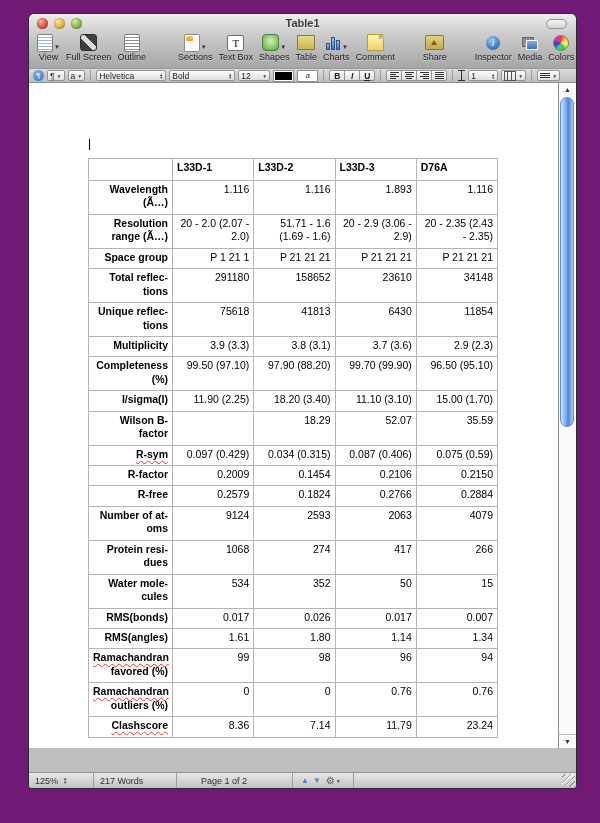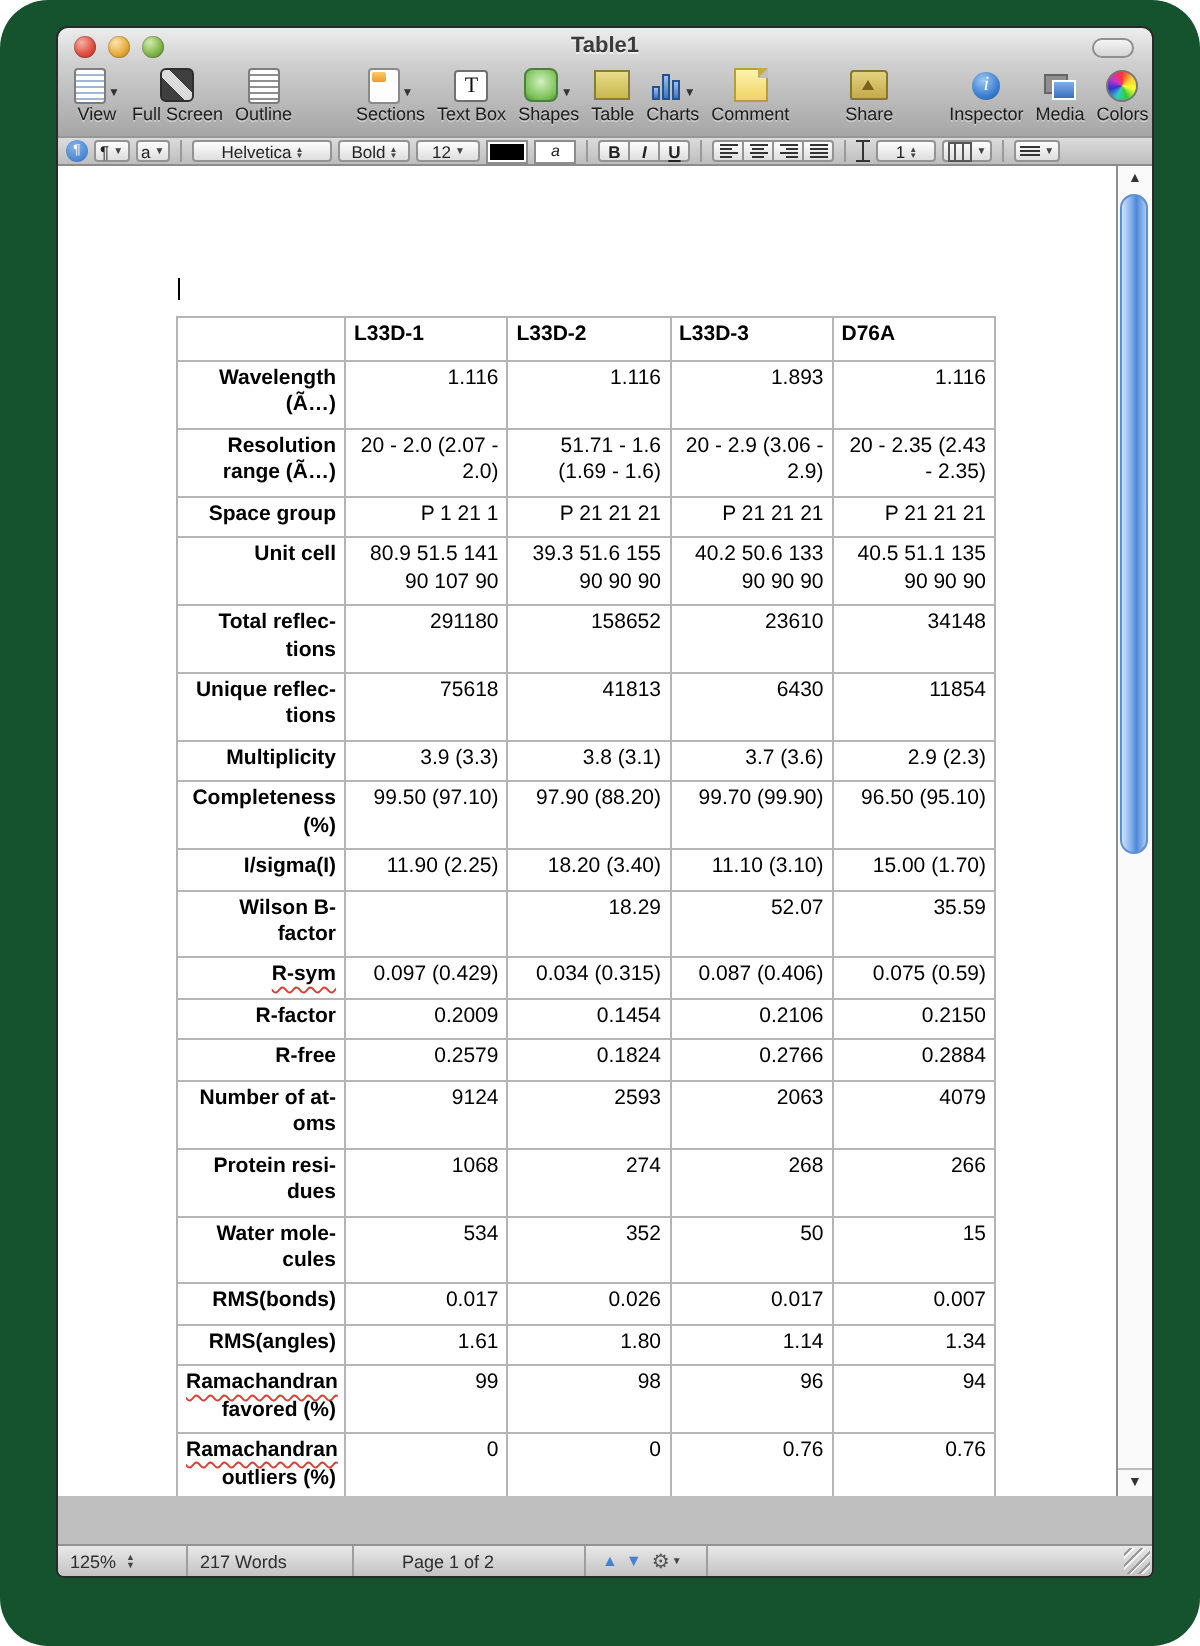--- a/index.html
+++ b/index.html
@@ -1,17 +1,17 @@
 <!DOCTYPE html>
 <html><head>
 <meta charset="utf-8">
 <style>
   html,body{margin:0;padding:0;}
   body{font-family:"Liberation Sans", sans-serif; -webkit-font-smoothing:antialiased;}
-  .screen{position:relative;width:600px;height:823px;background:#14532d;overflow:hidden;border-radius:24px;}
+  .screen{position:relative;width:600px;height:823px;background:#701a75;overflow:hidden;}
   .window{position:absolute;left:28px;top:13px;width:549px;height:776px;background:#bfbfbf;
           border:1px solid #2a2a2a;border-radius:6px 6px 4px 4px;box-sizing:border-box;
           display:flex;flex-direction:column;overflow:hidden;}
 
   
   .titlebar{height:18px;flex:0 0 18px;background:linear-gradient(#ededed,#cfcfcf);
             display:flex;align-items:center;position:relative;border-radius:5px 5px 0 0;}
   .lights{display:flex;gap:6px;margin-left:8px;}
   .light{width:11px;height:11px;border-radius:50%;box-shadow:inset 0 0 1px rgba(0,0,0,.5);}
   .light.red{background:radial-gradient(circle at 35% 30%,#f7b0a6,#df5042 55%,#a92f22);}
@@ -72,21 +72,21 @@
   .formatbar{height:15px;flex:0 0 15px;background:linear-gradient(#dcdcdc,#bdbdbd);
       border-top:1px solid #979797;border-bottom:1px solid #8b8b8b;
       display:flex;align-items:center;padding:0 4px;gap:3px;box-sizing:border-box;font-size:8.5px;color:#222;}
   .fb-sep{width:1px;height:11px;background:#9a9a9a;margin:0 2px;}
   .fb-btn,.fb-combo{background:linear-gradient(#fdfdfd,#dedede);border:1px solid #939393;border-radius:2px;
       height:11px;display:flex;align-items:center;padding:0 2px;box-sizing:border-box;white-space:nowrap;}
   .fb-circle{width:11px;height:11px;border-radius:50%;background:radial-gradient(circle at 40% 30%,#86b4ea,#2f6fc8);
       color:#fff;font-size:7px;display:flex;align-items:center;justify-content:center;flex:0 0 auto;}
   .fb-stepper{display:flex;flex-direction:column;justify-content:center;line-height:3px;font-size:4px;color:#444;margin-left:2px;}
   .fb-dd{font-size:5px;color:#444;margin-left:2px;}
-  .fb-combo{justify-content:center;}
+  .fb-combo{justify-content:space-between;}
   .fb-well{width:19px;height:10px;border:1px solid #8d8d8d;box-shadow:inset 0 0 0 1px #fff;}
   .fb-well.black{background:#000;}
   .fb-well.achar{background:#fff;font-size:8px;display:flex;align-items:center;justify-content:center;font-style:italic;}
   .fb-seg{display:flex;}
   .fb-seg .fb-btn{border-radius:0;margin-left:-1px;width:16px;justify-content:center;font-weight:bold;}
   .fb-seg .fb-btn:first-child{border-radius:2px 0 0 2px;margin-left:0;}
   .fb-seg .fb-btn:last-child{border-radius:0 2px 2px 0;}
   .al{display:flex;flex-direction:column;gap:1px;width:9px;}
   .al i{display:block;height:1px;background:#333;}
   .al-left i:nth-child(even){width:6px;} .al-left i:nth-child(odd){width:9px;}
@@ -263,21 +263,21 @@
           <span class="fb-dd">▼</span>
         </span>
       <span class="fb-sep"></span>
       <span class="fb-combo" style="width:70px">
           <span>Helvetica</span>
           <span class="fb-stepper">
             <span>▲</span>
             <span>▼</span>
           </span>
         </span>
-      <span class="fb-combo" style="width:36px">
+      <span class="fb-combo" style="width:66px">
           <span>Bold</span>
           <span class="fb-stepper">
             <span>▲</span>
             <span>▼</span>
           </span>
         </span>
       <span class="fb-combo" style="width:32px">
           <span>12</span>
           <span class="fb-dd">▼</span>
         </span>
@@ -384,27 +384,20 @@
                 <td>20  - 2.35 (2.43 - 2.35)</td>
               </tr>
               <tr>
                 <th>Space group</th>
                 <td>P 1 21 1</td>
                 <td>P 21 21 21</td>
                 <td>P 21 21 21</td>
                 <td>P 21 21 21</td>
               </tr>
               <tr>
-                <th>Unit cell</th>
-                <td>80.9 51.5 141 90 107 90</td>
-                <td>39.3 51.6 155 90 90 90</td>
-                <td>40.2 50.6 133 90 90 90</td>
-                <td>40.5 51.1 135 90 90 90</td>
-              </tr>
-              <tr>
                 <th>Total reflec­tions</th>
                 <td>291180</td>
                 <td>158652</td>
                 <td>23610</td>
                 <td>34148</td>
               </tr>
               <tr>
                 <th>Unique reflec­tions</th>
                 <td>75618</td>
                 <td>41813</td>
@@ -464,21 +457,21 @@
                 <th>Number of at­oms</th>
                 <td>9124</td>
                 <td>2593</td>
                 <td>2063</td>
                 <td>4079</td>
               </tr>
               <tr>
                 <th>Protein resi­dues</th>
                 <td>1068</td>
                 <td>274</td>
-                <td>268</td>
+                <td>417</td>
                 <td>266</td>
               </tr>
               <tr>
                 <th>Water mole­cules</th>
                 <td>534</td>
                 <td>352</td>
                 <td>50</td>
                 <td>15</td>
               </tr>
               <tr>

